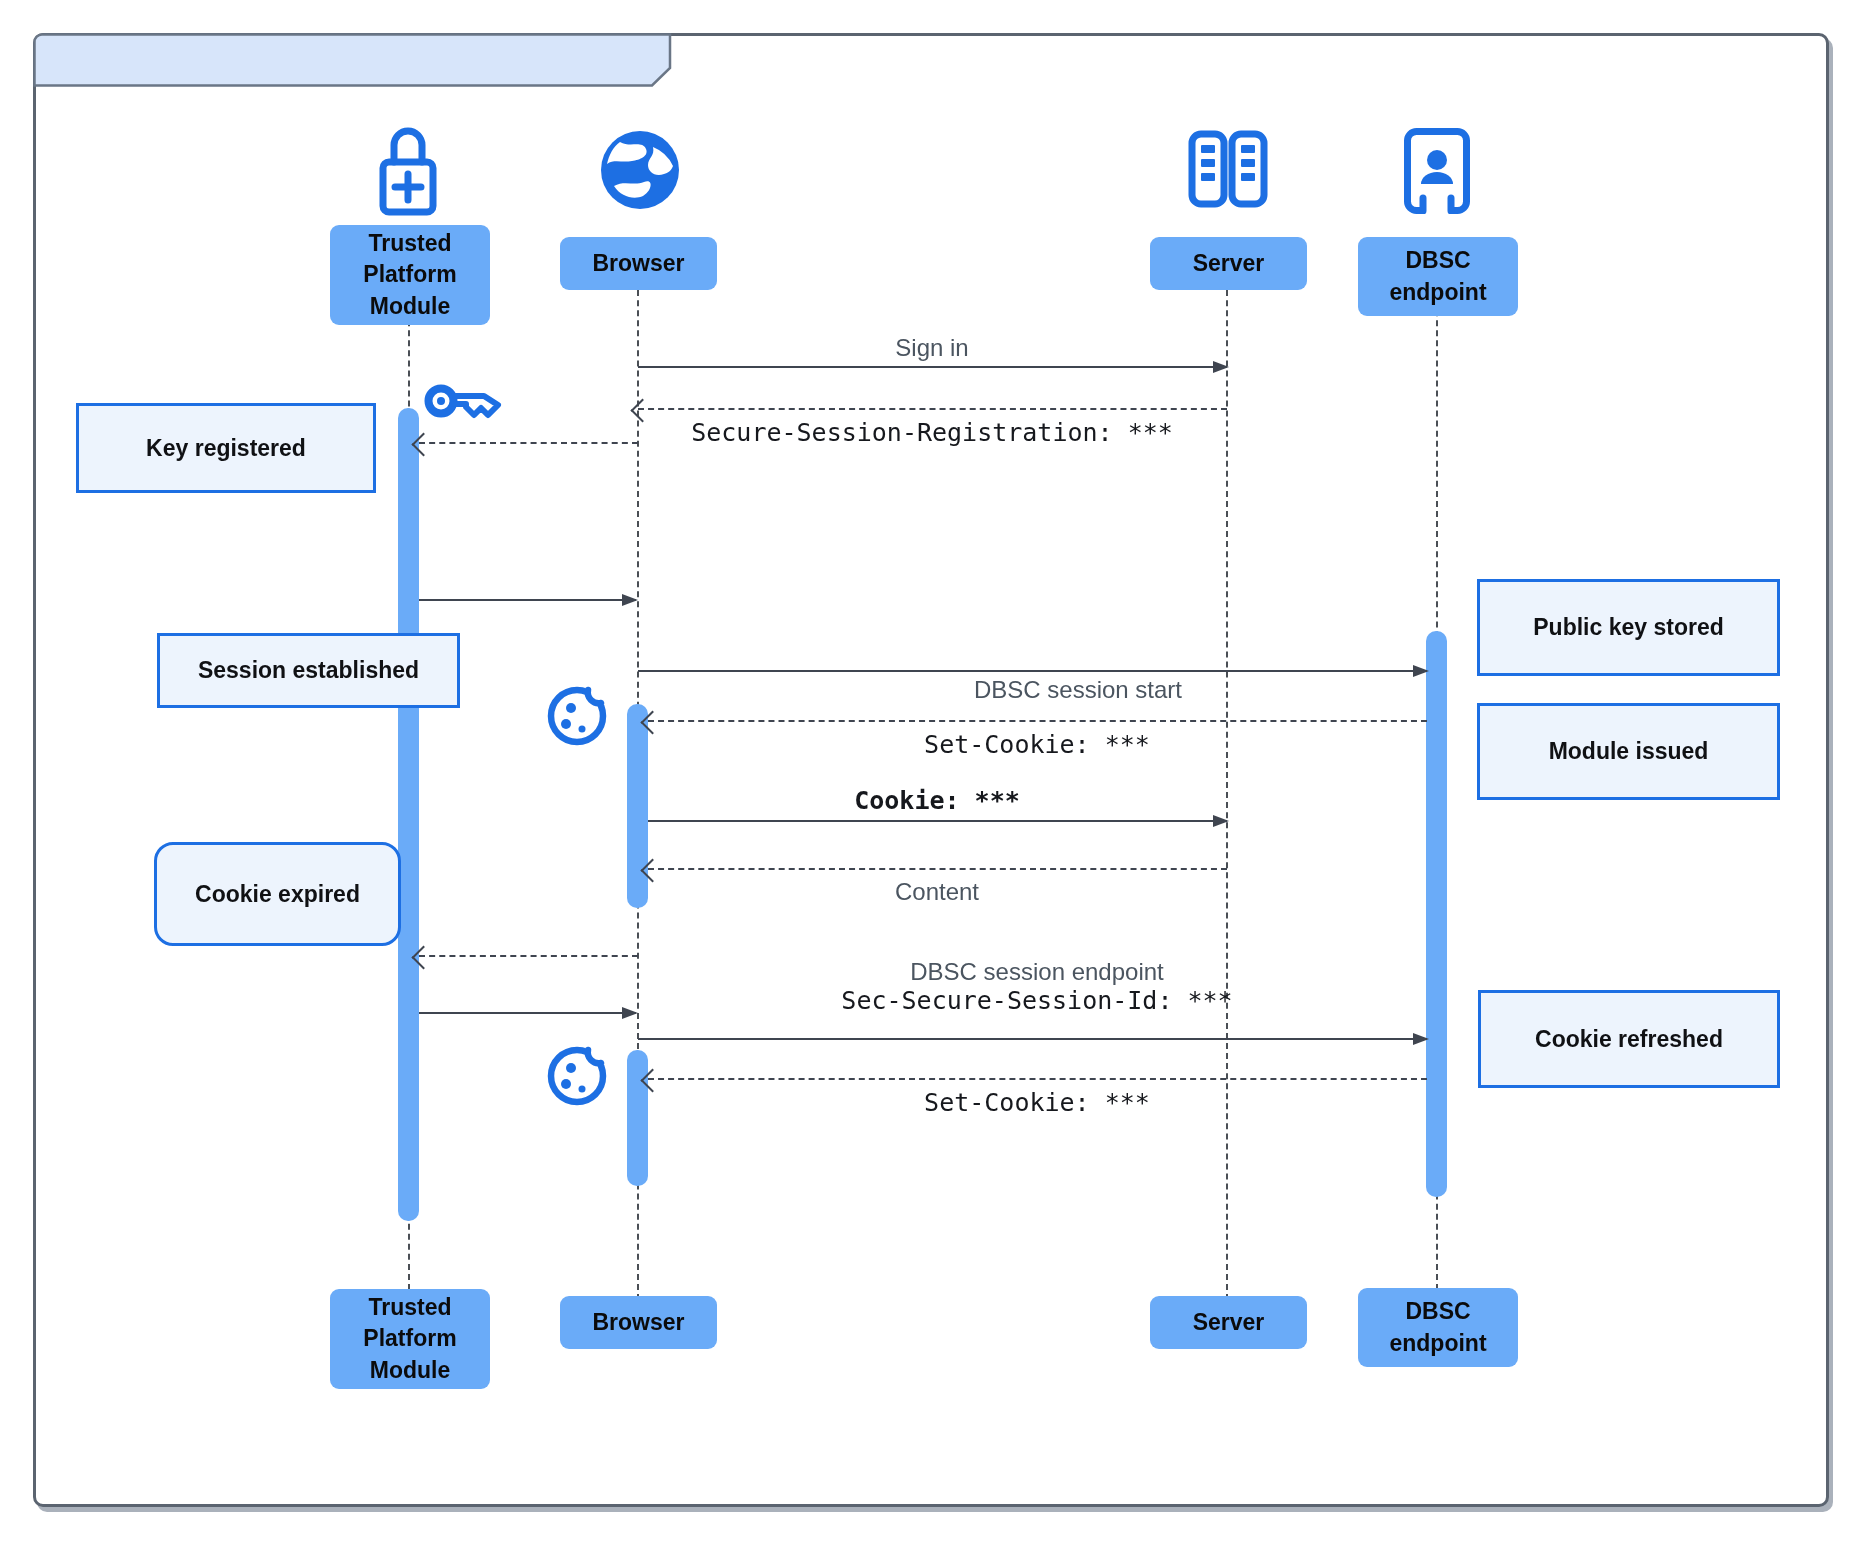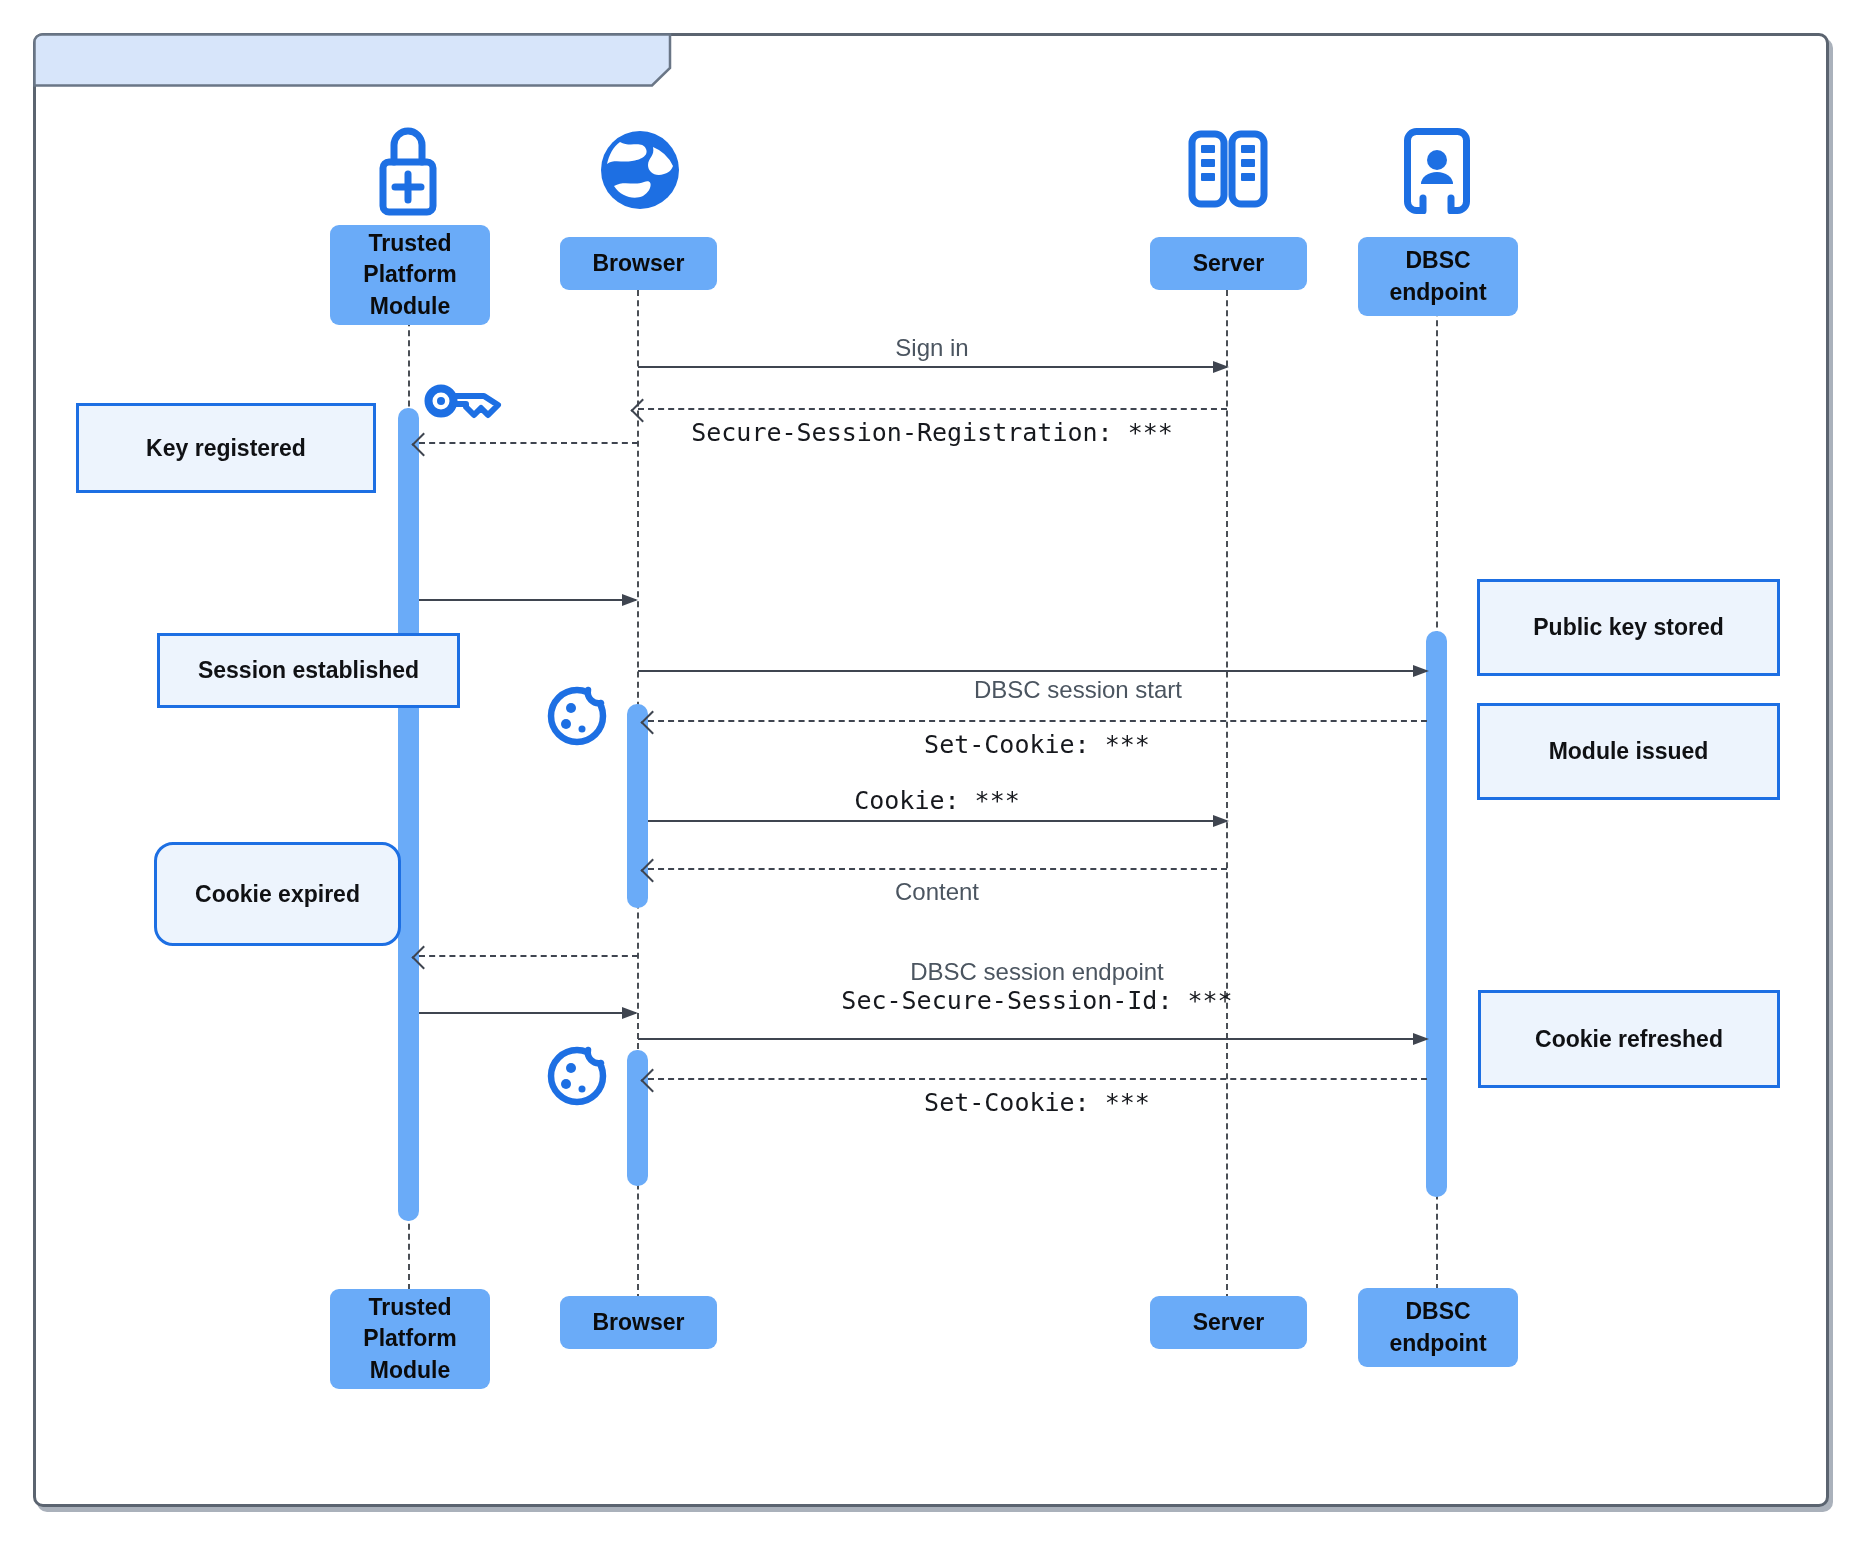--- a/index.html
+++ b/index.html
@@ -206,19 +206,19 @@
       <span class="head-r"></span>
     </div>
   <div class="msg dash" style="left:648px;top:1078px;width:779px;">
       <span class="ohead-l"></span>
     </div>
 
   <div class="mlabel" style="left:932px;top:334px;">Sign in</div>
   <div class="mlabel mono" style="left:932px;top:418px;">Secure-Session-Registration: ***</div>
   <div class="mlabel" style="left:1078px;top:636px;margin-top:40px;">DBSC session start</div>
   <div class="mlabel mono" style="left:1037px;top:730px;">Set-Cookie: ***</div>
-  <div class="mlabel mono" style="left:937px;top:786px;">Cookie: ***</div>
+  <div class="mlabel mono" style="left:937px;top:786px;font-weight:bold;">Cookie: ***</div>
   <div class="mlabel" style="left:937px;top:878px;text-align:right;">Content</div>
   <div class="mlabel" style="left:1037px;top:958px;">DBSC session endpoint</div>
   <div class="mlabel mono" style="left:1037px;top:986px;">Sec-Secure-Session-Id: ***</div>
   <div class="mlabel mono" style="left:1037px;top:1088px;">Set-Cookie: ***</div>
 
 </div>
 
 </body></html>

